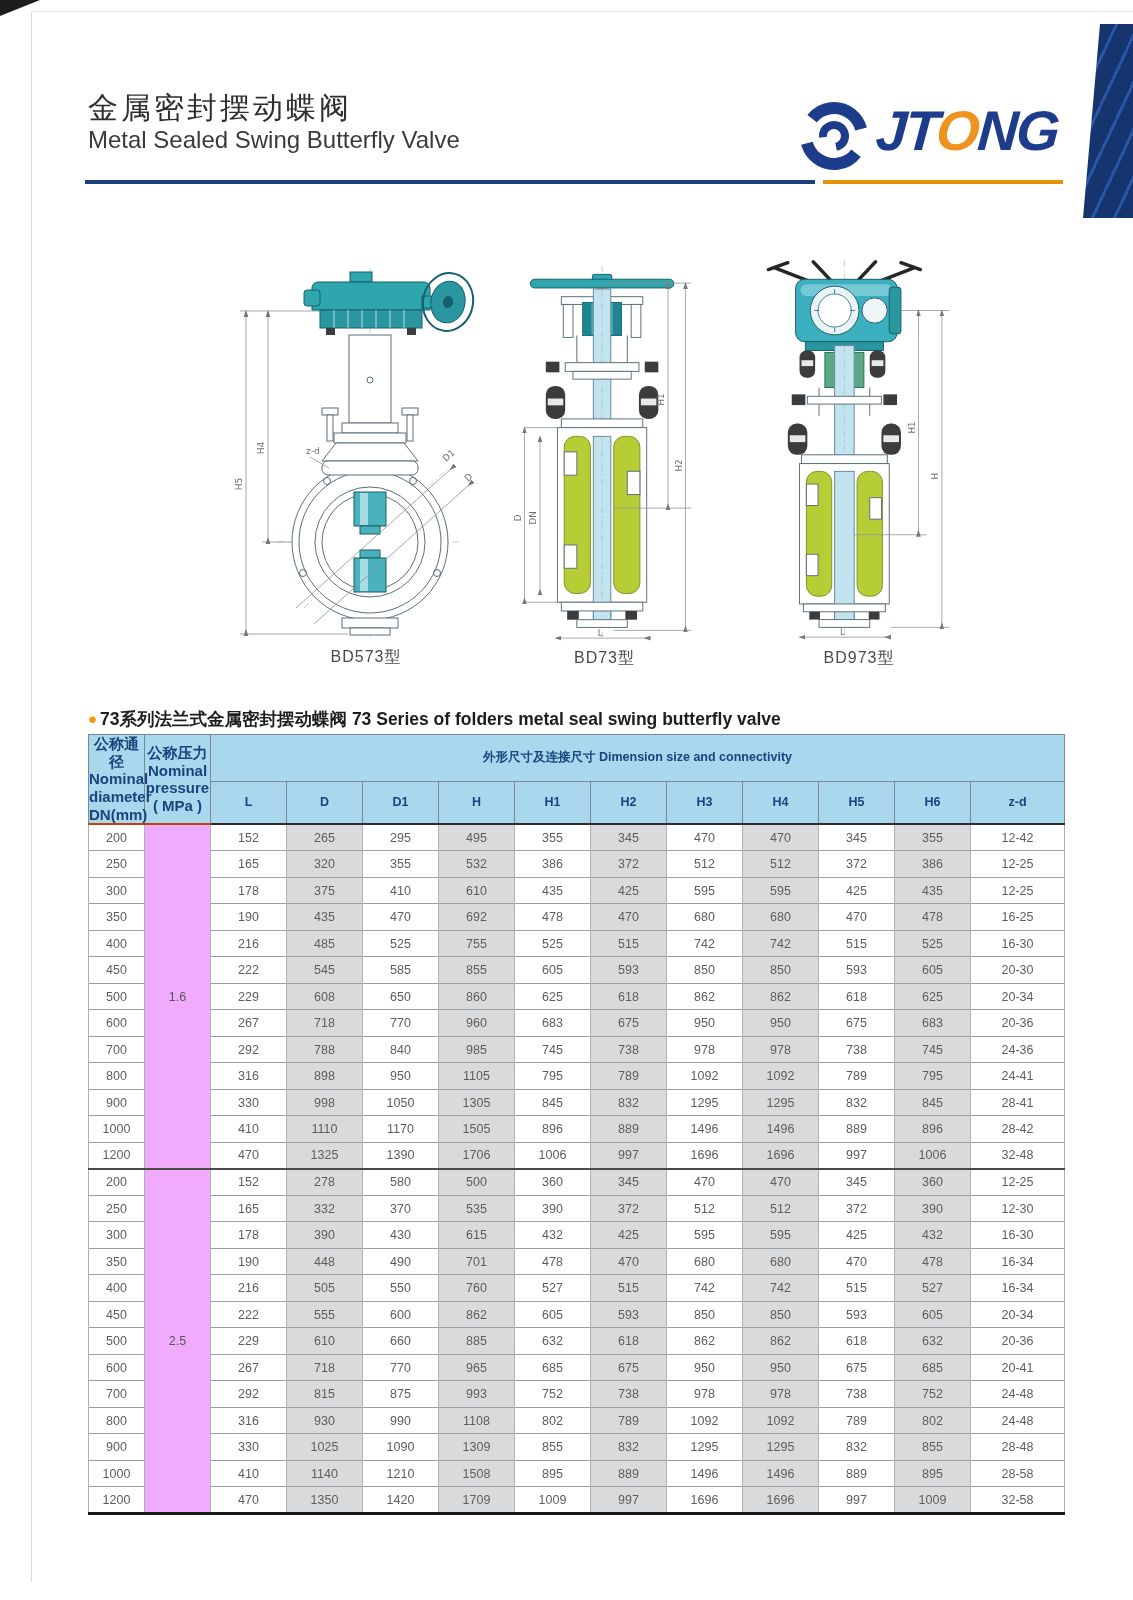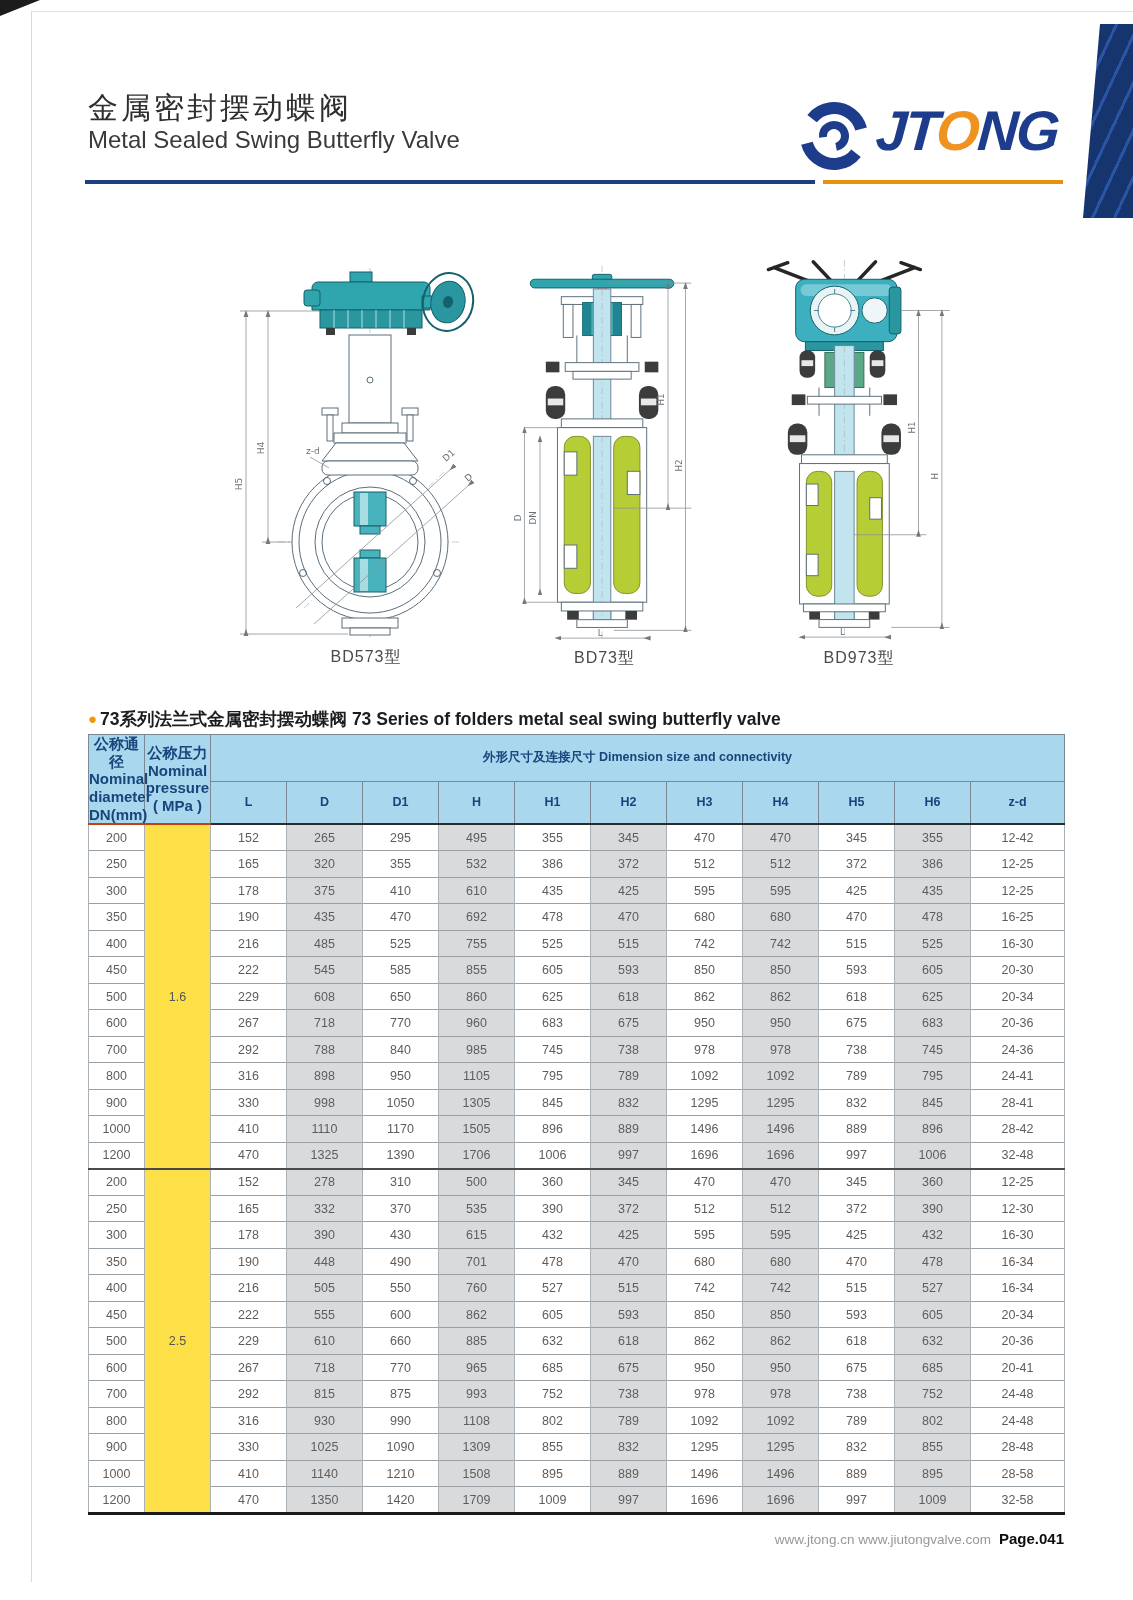--- a/index.html
+++ b/index.html
@@ -49,21 +49,21 @@
     border-left:1px solid #9aa2a8; border-right:1px solid #9aa2a8;
     border-top:1px solid #7a8894; border-bottom:3px solid #1a1a1a; }
   thead th { background:#a8d7ee; color:#17457c; border:1px solid #7a8894; font-weight:bold; }
   th.hcol1, th.hcol2 { font-size:15px; line-height:1.18; white-space:pre-line; border-bottom:2px solid #c2410c; }
   th.hspan { font-size:12.5px; height:30px;text-align:center; }
   th.hcol { font-size:12.5px; height:28px; border-bottom:2px solid #2b2b2b; }
   tbody td { height:26.5px; text-align:center; font-size:12.5px; color:#5d5d5d;
     border-left:1px solid #aab2b8; border-right:1px solid #aab2b8; border-top:1px solid #99a1a7; }
   tbody tr:first-child td { border-top:none; }
   tbody td.shade { background:#d9dadb; }
-  tbody td.pressure { background:#fde047; font-size:12.5px; color:#555; }
+  tbody td.pressure { background:#f0abfc; font-size:12.5px; color:#555; }
   tbody tr.group-start td { border-top:2px solid #4a4a4a; }
 
   
   .footer { position:absolute; top:1530px; left:88px; width:976px; text-align:right; }
   .footer .urls { color:#979797; font-size:13.5px; }
   .footer .pageno { color:#0d0d0d; font-size:15px; font-weight:bold; margin-left:8px; }
 </style>
 </head>
 <body>
 
@@ -521,21 +521,21 @@
             <td class="shade">1696</td>
             <td>997</td>
             <td class="shade">1006</td>
             <td>32-48</td>
           </tr>
           <tr class="group-start">
             <td>200</td>
             <td rowspan="13" class="pressure">2.5</td>
             <td>152</td>
             <td class="shade">278</td>
-            <td>310</td>
+            <td>580</td>
             <td class="shade">500</td>
             <td>360</td>
             <td class="shade">345</td>
             <td>470</td>
             <td class="shade">470</td>
             <td>345</td>
             <td class="shade">360</td>
             <td>12-25</td>
           </tr>
           <tr>
@@ -703,17 +703,14 @@
             <td>1696</td>
             <td class="shade">1696</td>
             <td>997</td>
             <td class="shade">1009</td>
             <td>32-58</td>
           </tr>
         </tbody>
     </table>
   </div>
 
-  <div class="footer">
-    <span class="urls">www.jtong.cn  www.jiutongvalve.com</span><span class="pageno">Page.041</span>
-  </div>
 
 </div>
 
 </body></html>

